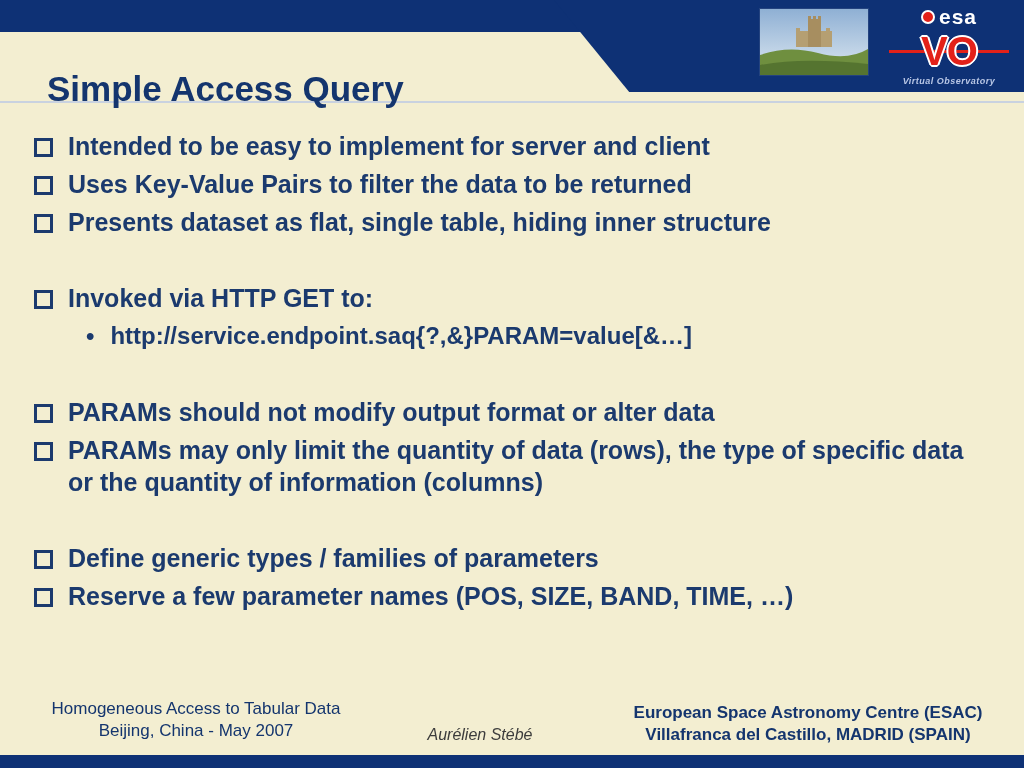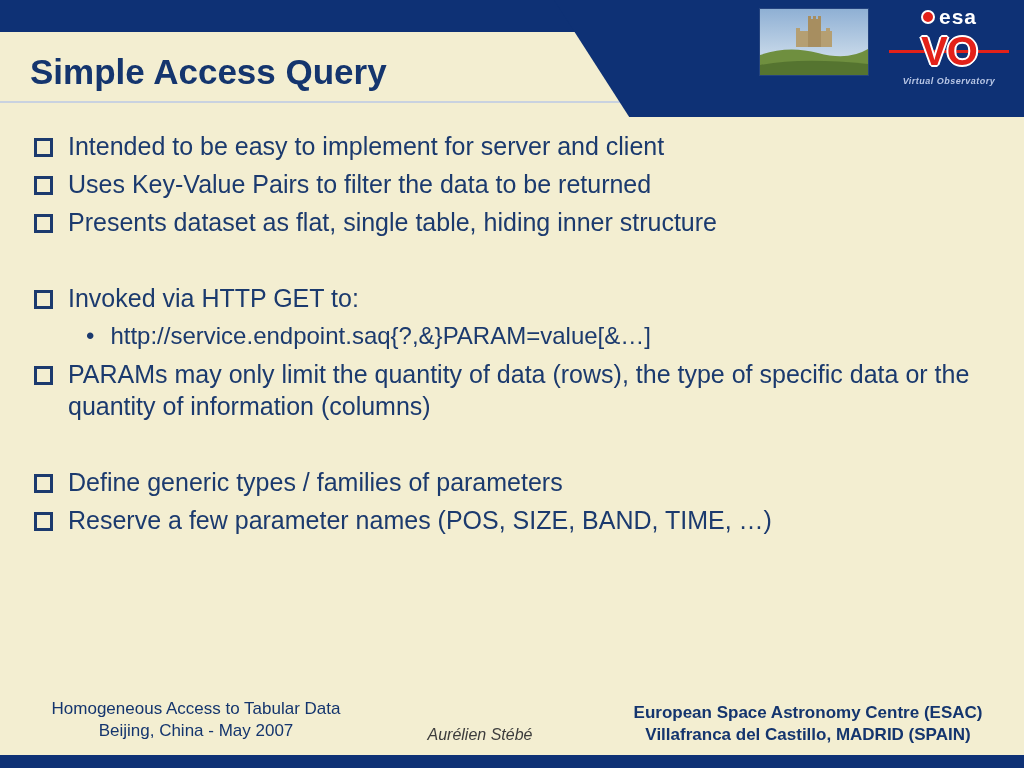--- a/index.html
+++ b/index.html
@@ -8,31 +8,31 @@
     background:#f3eed1;
     font-family:"Liberation Sans", sans-serif;
     position:relative;overflow:hidden;
   }
   
   .top-band{
     position:absolute;top:0;left:0;width:1024px;height:32px;
     background:#0e3175;z-index:2;
   }
   .corner-block{
-    position:absolute;top:0;right:0;width:470px;height:117px;
+    position:absolute;top:0;right:0;width:470px;height:92px;
     background:#0e3175;
     clip-path:polygon(0 0,100% 0,100% 100%,16% 100%);
     z-index:3;
   }
   .header-rule{
     position:absolute;top:101px;left:0;width:1024px;height:2px;
     background:#c9d2e0;z-index:1;
   }
   .title{
-    position:absolute;top:52px;left:30px;margin:0;
+    position:absolute;top:52px;left:30px;margin:17px;
     font-size:35px;font-weight:bold;color:#14356e;z-index:2;
   }
   
   .photo{
     position:absolute;left:205px;top:8px;width:108px;height:66px;
     border:1px solid #24437f;
   }
   
   .esa-vo{
     position:absolute;top:4px;right:10px;width:130px;height:86px;
@@ -53,21 +53,21 @@
     position:relative;font-size:40px;line-height:44px;font-weight:700;
     color:#e32119;letter-spacing:-1px;
     text-shadow:-2px 0 #fff,2px 0 #fff,0 -2px #fff,0 2px #fff,
                 -1px -1px #fff,1px 1px #fff,-1px 1px #fff,1px -1px #fff;
   }
   .vo-sub{
     font-size:9px;font-style:italic;font-weight:bold;
     color:#b9c7e6;margin-top:3px;letter-spacing:0.5px;
   }
   
-  .content{position:absolute;left:32px;top:130px;width:944px;z-index:1;}
+  .content{position:absolute;left:32px;top:130px;width:944px;z-index:1;font-weight:bold;}
   .row{
     display:flex;align-items:flex-start;
     margin:0 0 6px 0;color:#1b3a6e;
     font-size:25px;line-height:32px;
   }
   .row .sq{
     flex:0 0 auto;width:13px;height:13px;
     border:3px solid #1b3a6e;
     margin:8px 15px 0 2px;background:transparent;
   }
@@ -152,20 +152,24 @@
 
     <div class="row gap">
       <span class="sq"></span>
       <span>Invoked via HTTP GET to:</span>
     </div>
     <div class="row sub">
       <span class="dot">•</span>
       <span>http://service.endpoint.saq{?,&amp;}PARAM=value[&amp;…]</span>
     </div>
 
+    <div class="row gap">
+      <span class="sq"></span>
+      <span>PARAMs should not modify output format or alter data</span>
+    </div>
     <div class="row">
       <span class="sq"></span>
       <span>PARAMs may only limit the quantity of data (rows), the type of specific data or the quantity of information (columns)</span>
     </div>
 
     <div class="row gap">
       <span class="sq"></span>
       <span>Define generic types / families of parameters</span>
     </div>
     <div class="row">

